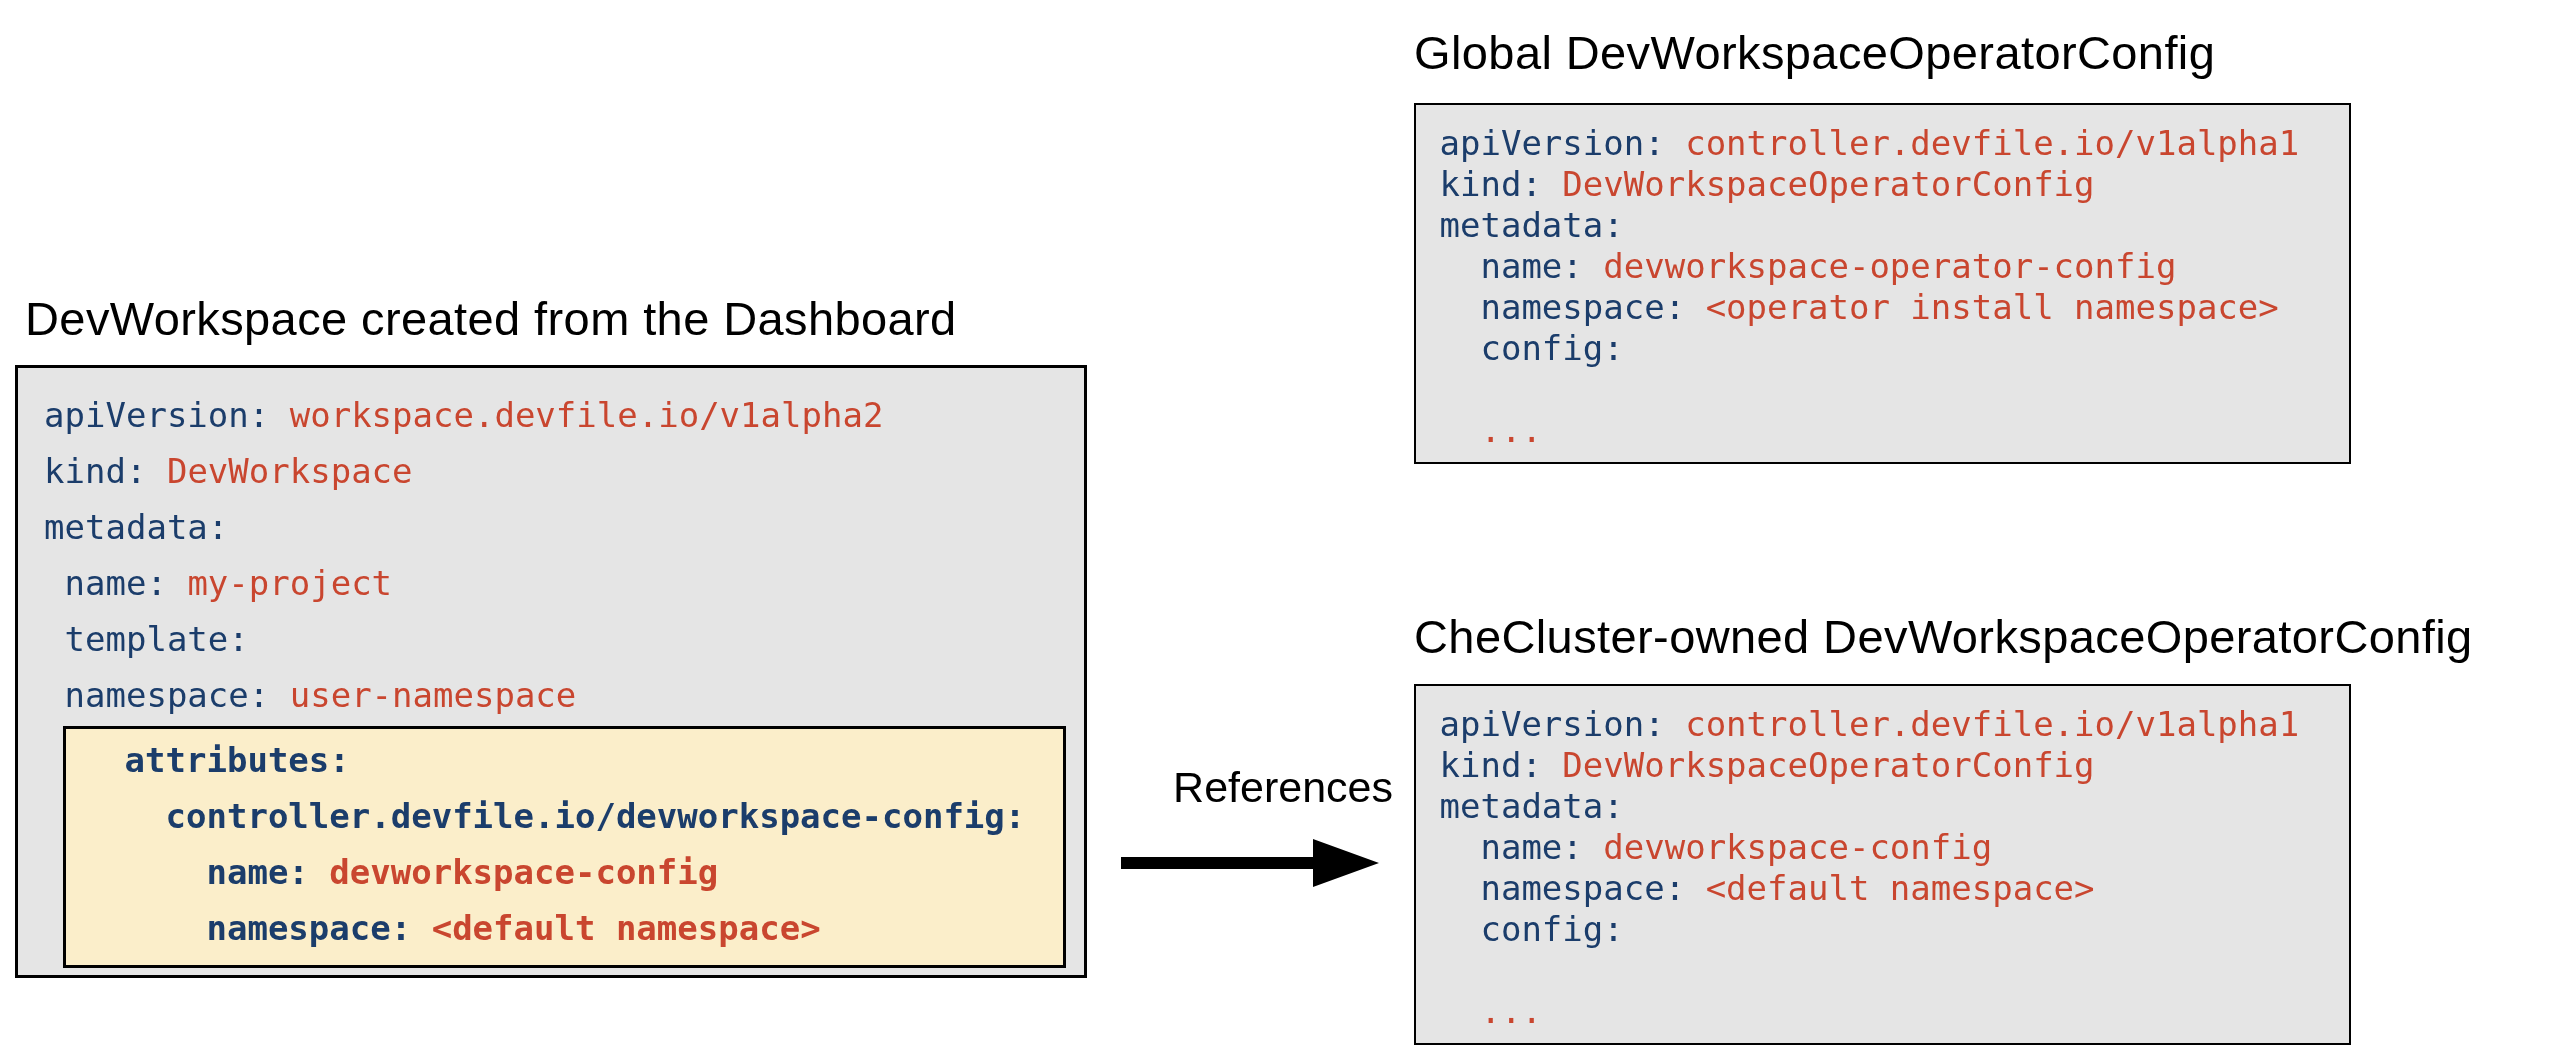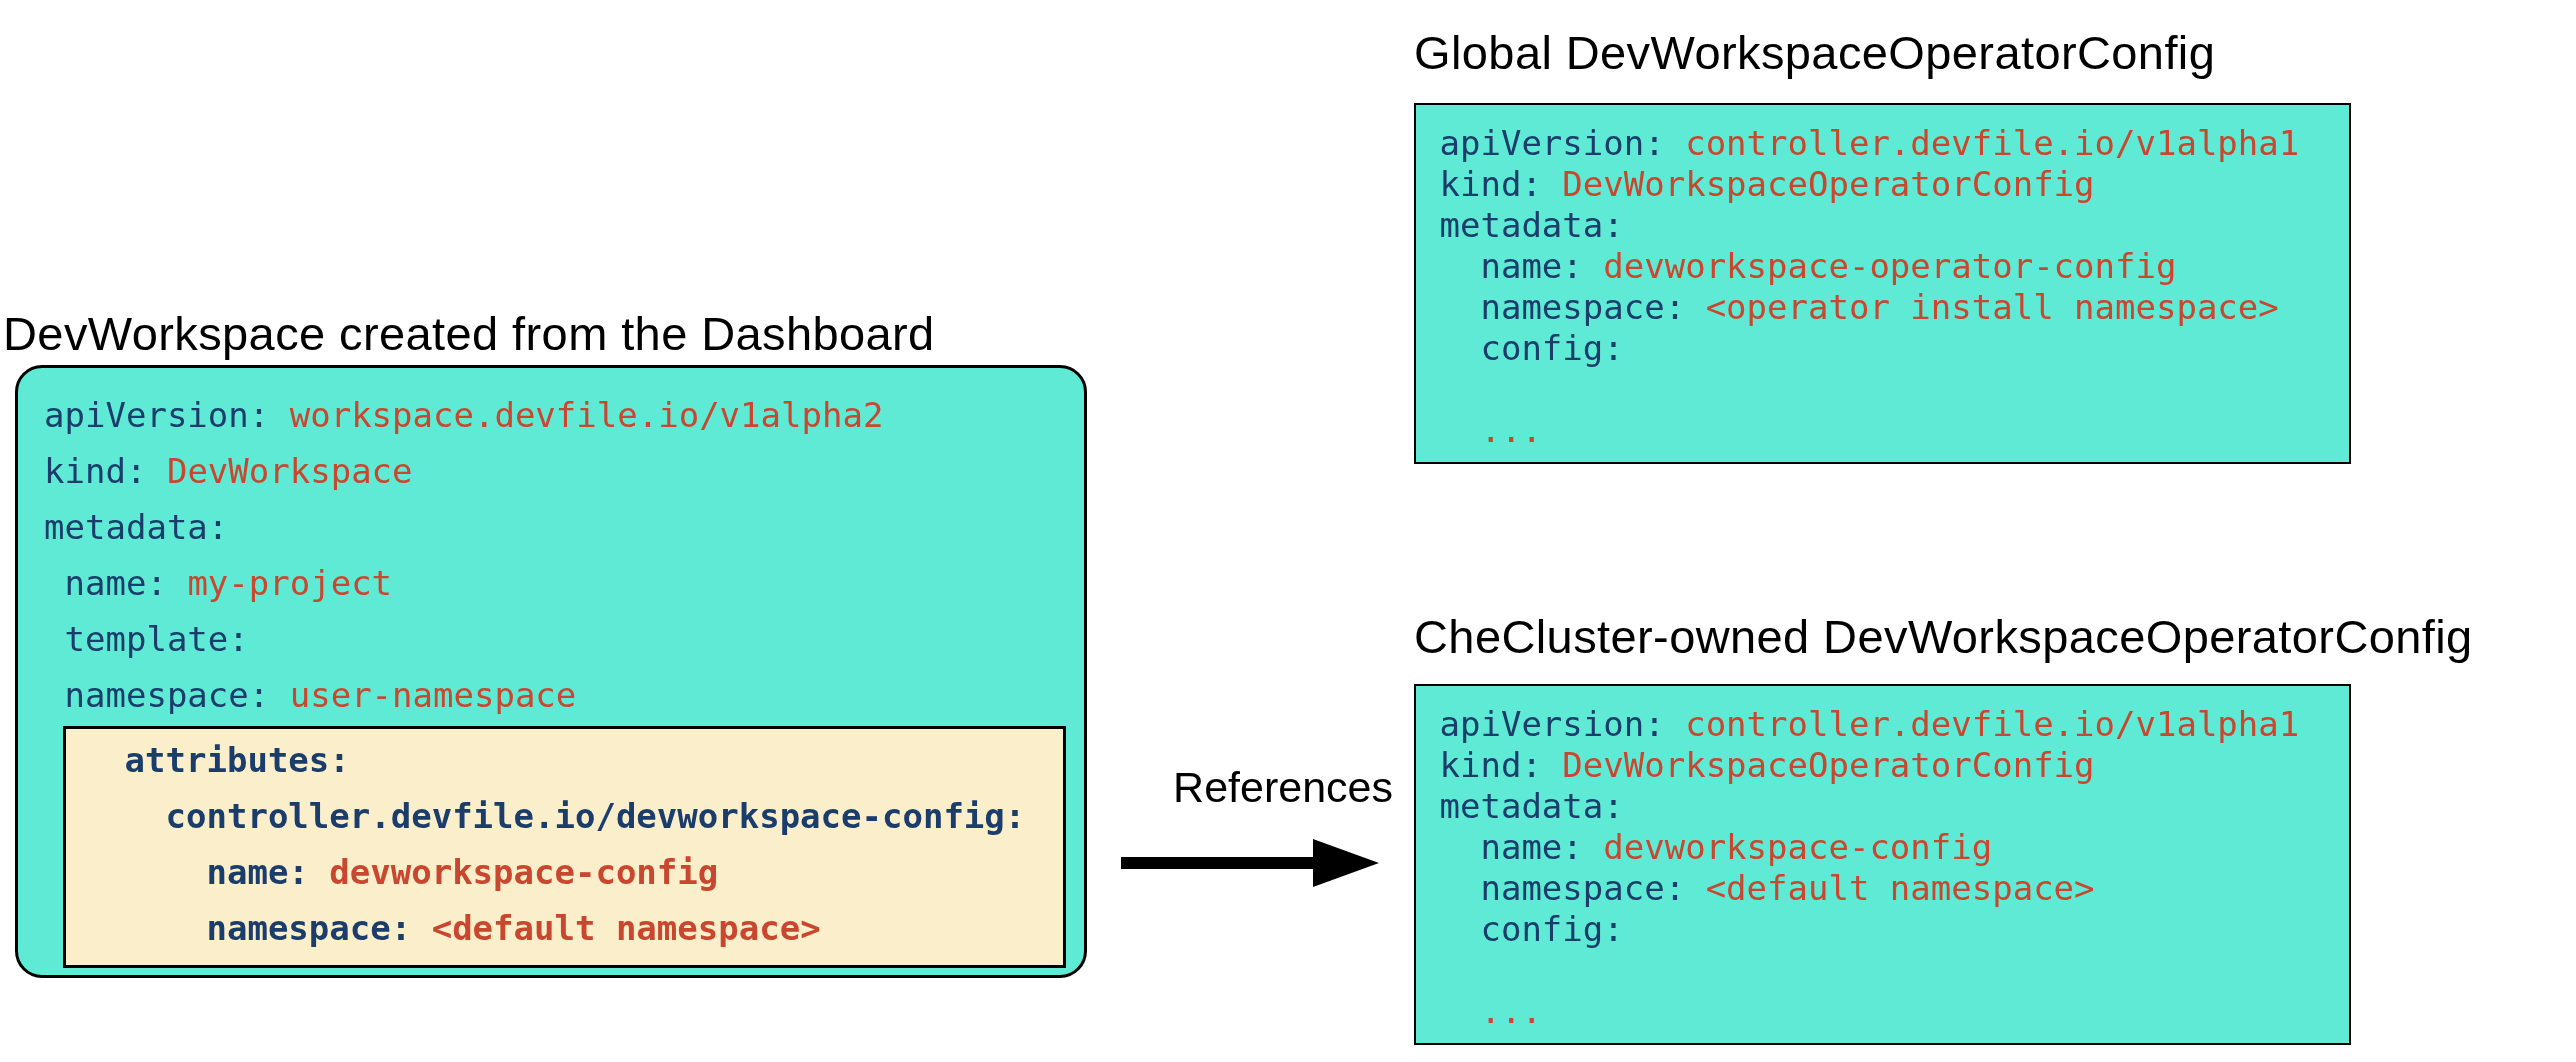--- a/index.html
+++ b/index.html
@@ -20,56 +20,55 @@
     color: #000000;
     font-size: 47px;
     line-height: 53px;
     letter-spacing: 0.4px;
     white-space: nowrap;
     font-weight: 400;
   }
   .codebox {
     position: absolute;
     box-sizing: border-box;
-    background: #5eead4;
+    background: #e5e5e5;
     border: 2.9px solid var(--bd, #000);
     font-family: "DejaVu Sans Mono", "Liberation Mono", monospace;
     font-size: 34px;
     color: var(--key, #1b3d6b);
   }
   .codebox .line {
     white-space: pre;
   }
   .box-left {
     left: 14.7px;
     top: 365px;
     width: 1072px;
     height: 613px;
     border-width: 3.7px;
     padding: 19px 17.6px 0 26.4px;
-    border-radius: 27px;
   }
   .box-left .line { line-height: 56px; }
   .hl-box {
     box-sizing: border-box;
     margin: 2.9px 0 0 19px;
     border: 3.7px solid var(--bd, #000);
     background: var(--hl, #fbeeca);
     padding: 2.9px 0 8.8px 17.6px;
     font-weight: bold;
   }
   .box-right {
     width: 937px;
     height: 361px;
     padding: 17.6px 11.7px 0 23.5px;
   }
   .box-right .line { line-height: 41px; }
   .box-global { left: 1414px; top: 103px; }
   .box-che    { left: 1414px; top: 684px; }
-  .t-left   { left: 3px;   top: 292px; margin-top: 15px; }
+  .t-left   { left: 25px;   top: 292px; }
   .t-global { left: 1414px; top: 26.4px; text-align: right; }
   .t-che    { left: 1414px; top: 610px; text-align: right; }
   .k { color: var(--key, #1b3d6b); }
   .v { color: var(--val, #c9462f); }
   .ref-label {
     position: absolute;
     left: 1100px;
     top: 764px;
     width: 293px;
     text-align: right;

